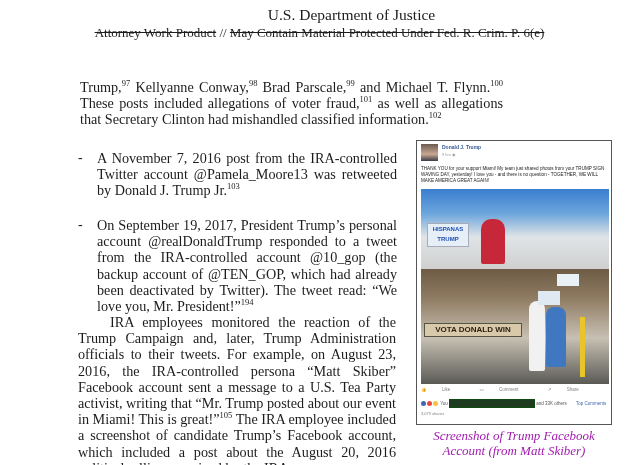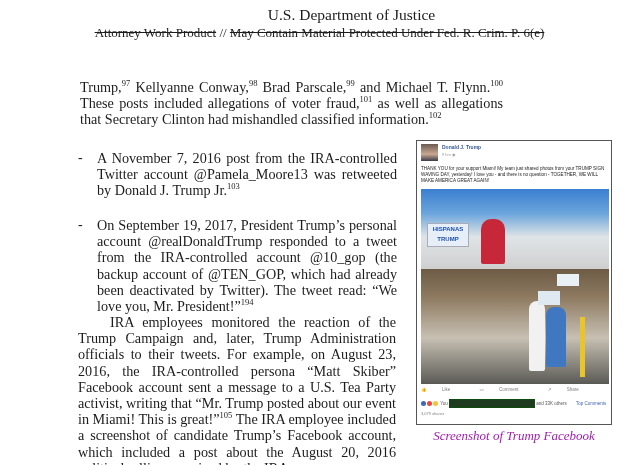--- a/index.html
+++ b/index.html
@@ -132,20 +132,21 @@
     <div class="fb-avatar"></div>
     <div class="fb-name">Donald J. Trump</div>
     <div class="fb-time"><span>9 hrs</span> <span>◉</span></div>
   </div>
   <div class="fb-text">THANK YOU for your support Miami! My team just shared photos from your TRUMP SIGN WAVING DAY, yesterday! I love you - and there is no question - TOGETHER, WE WILL MAKE AMERICA GREAT AGAIN!</div>
   <div class="fb-photo">
     <div class="ph-top"></div>
     <div class="ph-person-red"></div>
     <div class="ph-sign sign-hispanas">HISPANAS TRUMP</div>
     <div class="ph-bottom"></div>
+    <div class="ph-sign sign-vota">VOTA DONALD WIN</div>
     <div class="ph-person-white"></div>
     <div class="ph-person-blue"></div>
     <div class="ph-sign-small"></div>
     <div class="ph-sign-small2"></div>
     <div class="ph-pole"></div>
   </div>
   <div class="fb-actions">
     <span><span style="color:#4267b2">👍</span> <span>Like</span></span>
     <span><span>▭</span> <span>Comment</span></span>
     <span><span>↗</span> <span>Share</span></span>
@@ -155,13 +156,14 @@
     <span>You</span>
     <span class="redact"></span>
     <span>and 33K others</span>
     <span style="margin-left:8px; color:#4267b2">Top Comments</span>
   </div>
   <div class="fb-more">3,079 shares</div>
 </div>
 
 <div class="caption">
   <div>Screenshot of Trump Facebook</div>
+  <div>Account (from Matt Skiber)</div>
 </div>
 
 </body></html>

